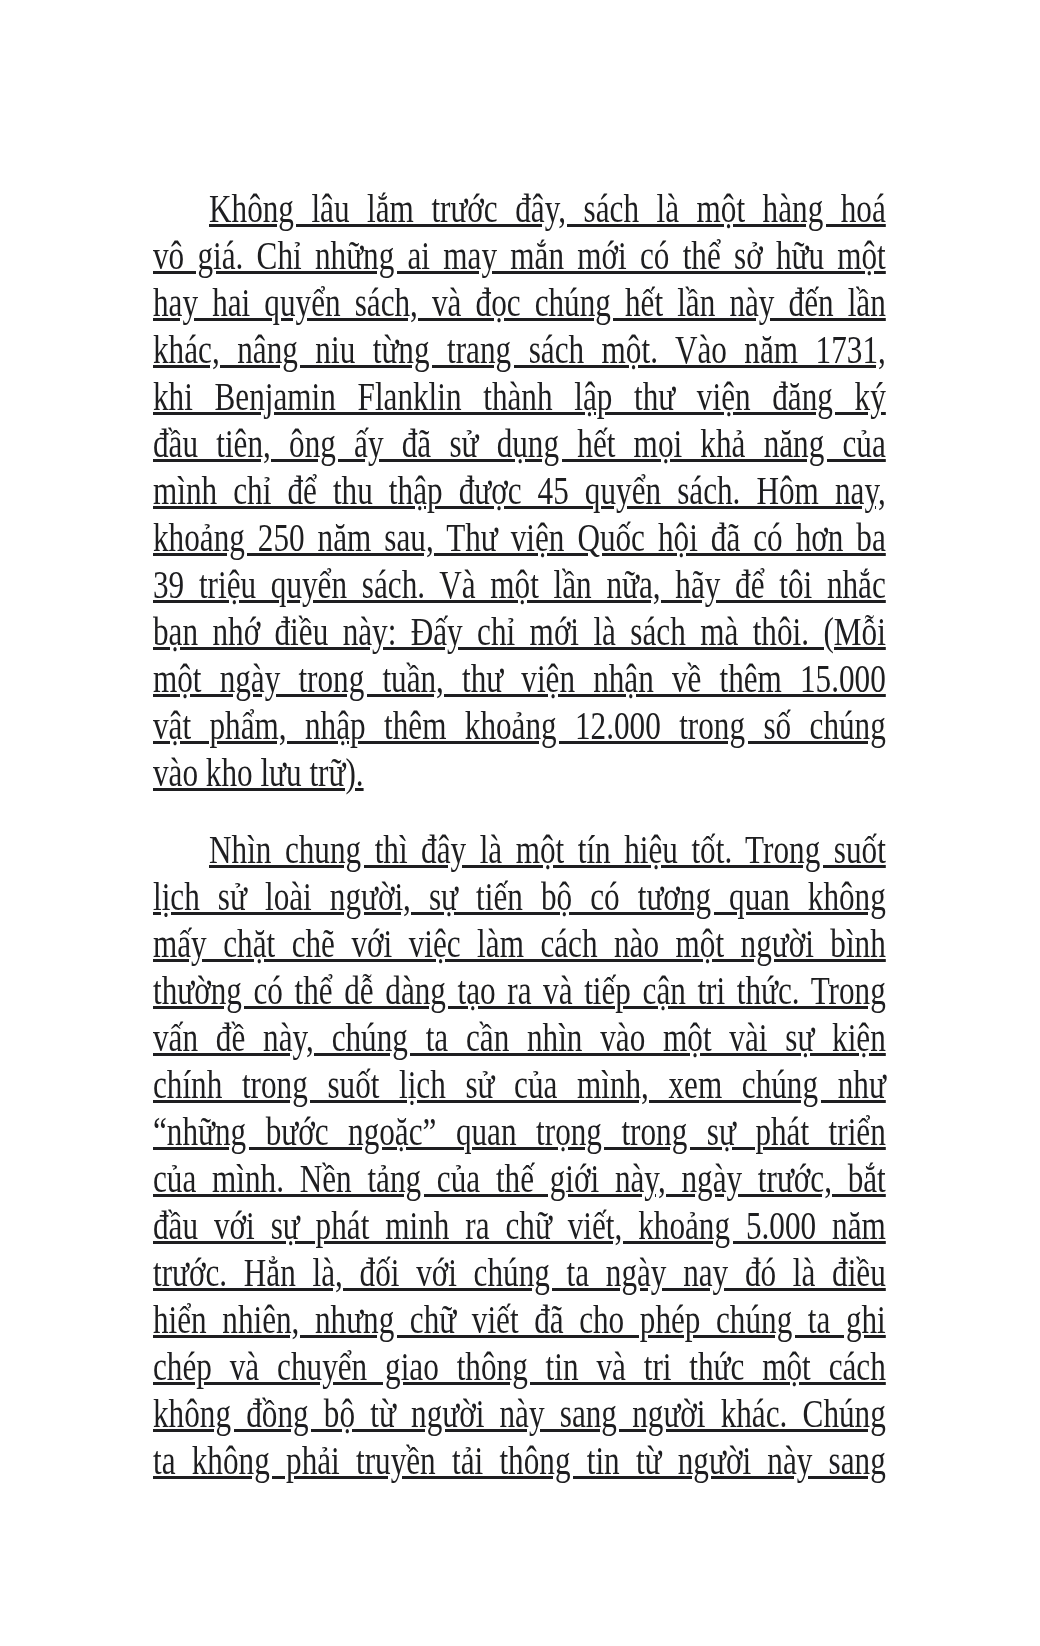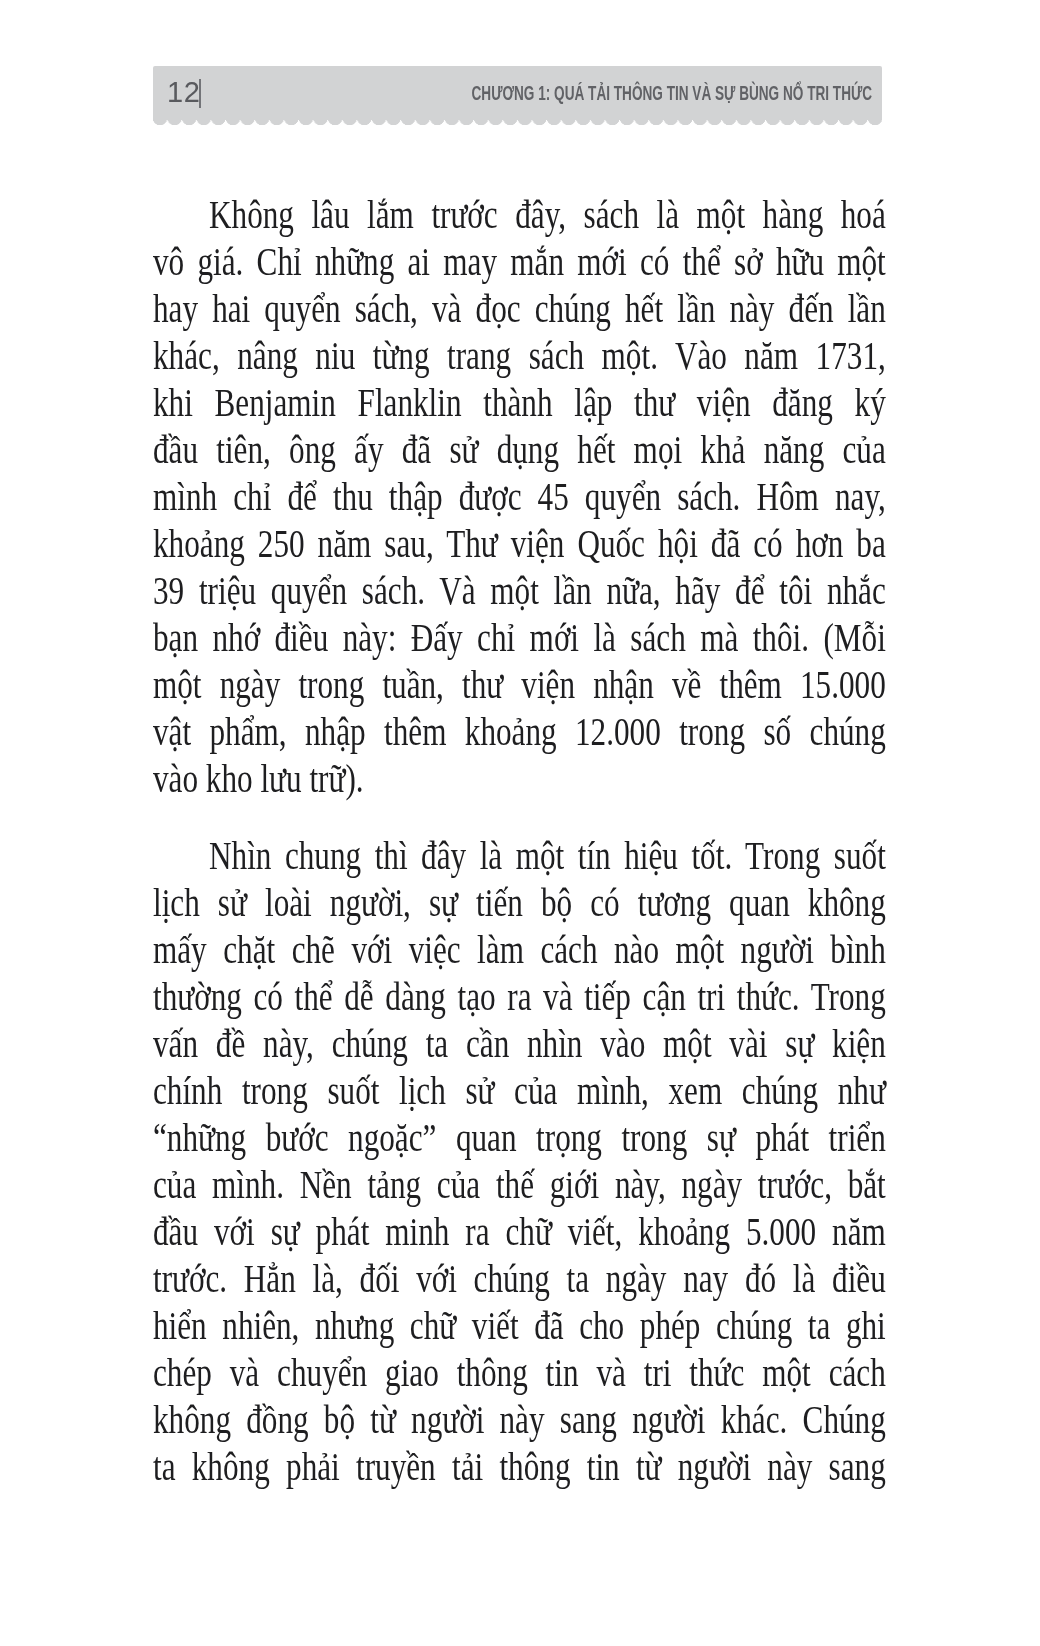--- a/index.html
+++ b/index.html
@@ -65,23 +65,24 @@
     font-weight: 700;
     font-size: 20px;
     color: #616266;
     transform-origin: 100% 50%;
     transform: translateY(-50%) scaleX(0.68);
   }
   
   .body-text {
     position: absolute;
     left: 153px;
-    top: 191px;
+    top: 185px;
     width: 733px;
     color: var(--body-text);
+    text-decoration: underline;
   }
   .paragraph { margin: 0; }
   .paragraph + .paragraph { margin-top: 30px; }
   .line {
     width: 916px;               
     height: 47px;
     line-height: 47px;
     font-size: 39px;
     text-align: justify;
     text-align-last: justify;
@@ -89,26 +90,20 @@
     transform-origin: 0 50%;
   }
   .line.indent { text-indent: 70px; }
   .line.last-left { text-align-last: left; }
 </style>
 </head>
 <body>
 
 <div class="page">
 
-  <header class="header-bar">
-    <span class="page-num">12</span>
-    <span class="page-num-sep"></span>
-    <span class="chapter-title">CHƯƠNG 1: QUÁ TẢI THÔNG TIN VÀ SỰ BÙNG NỔ TRI THỨC</span>
-    <div class="header-scallop"></div>
-  </header>
 
   <main class="body-text" id="paragraphs">
       <div class="paragraph">
         <div class="line indent">Không lâu lắm trước đây, sách là một hàng hoá</div>
         <div class="line">vô giá. Chỉ những ai may mắn mới có thể sở hữu một</div>
         <div class="line">hay hai quyển sách, và đọc chúng hết lần này đến lần</div>
         <div class="line">khác, nâng niu từng trang sách một. Vào năm 1731,</div>
         <div class="line">khi Benjamin Flanklin thành lập thư viện đăng ký</div>
         <div class="line">đầu tiên, ông ấy đã sử dụng hết mọi khả năng của</div>
         <div class="line">mình chỉ để thu thập được 45 quyển sách. Hôm nay,</div>

